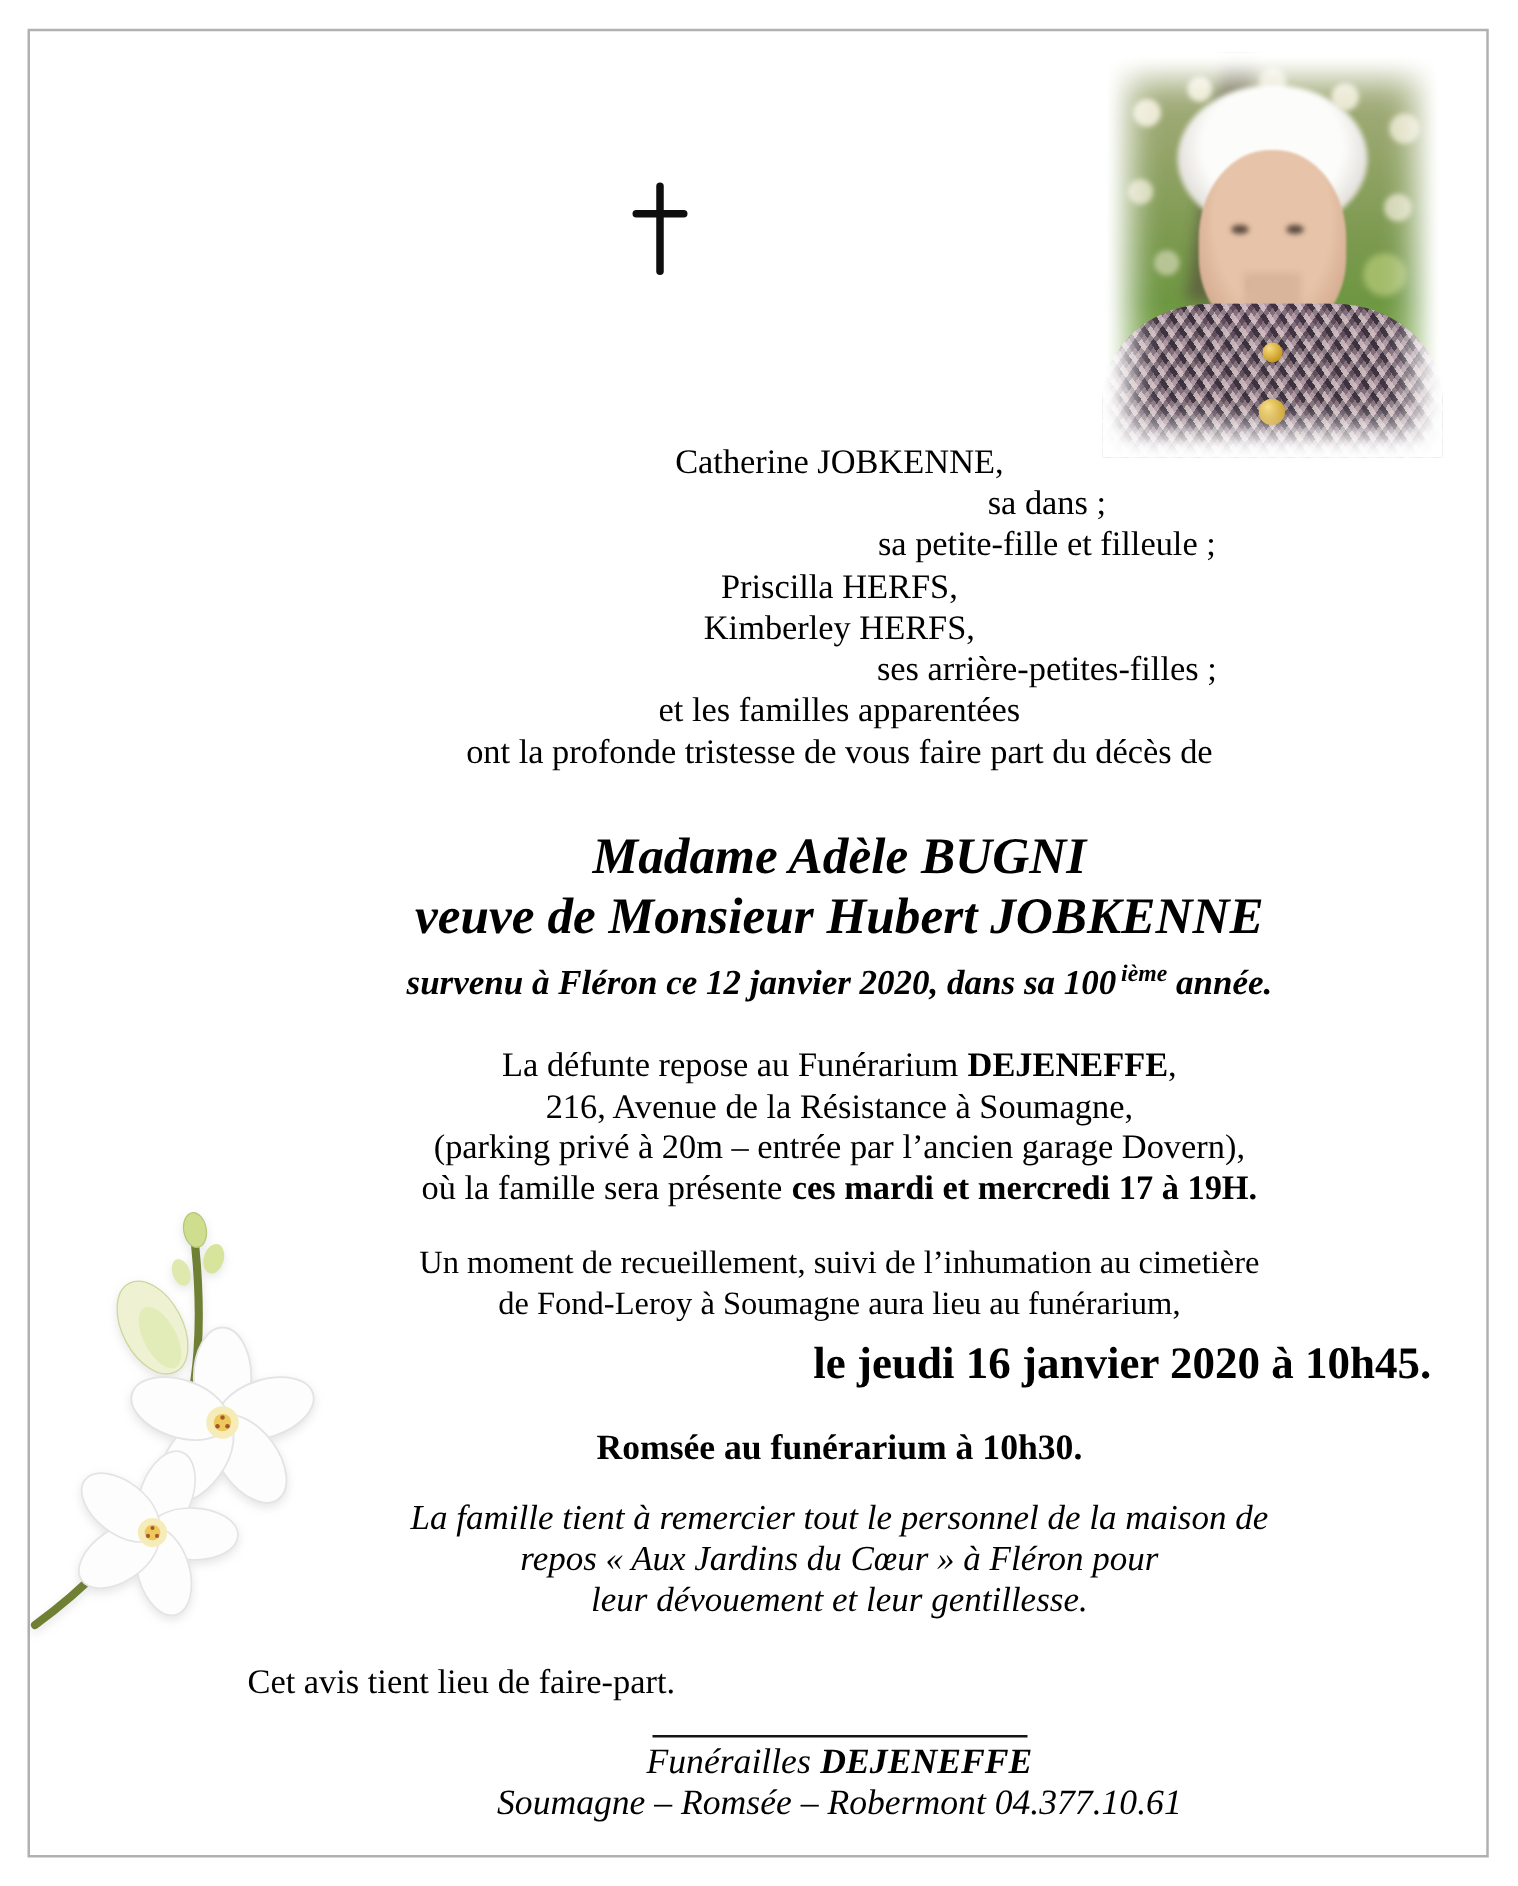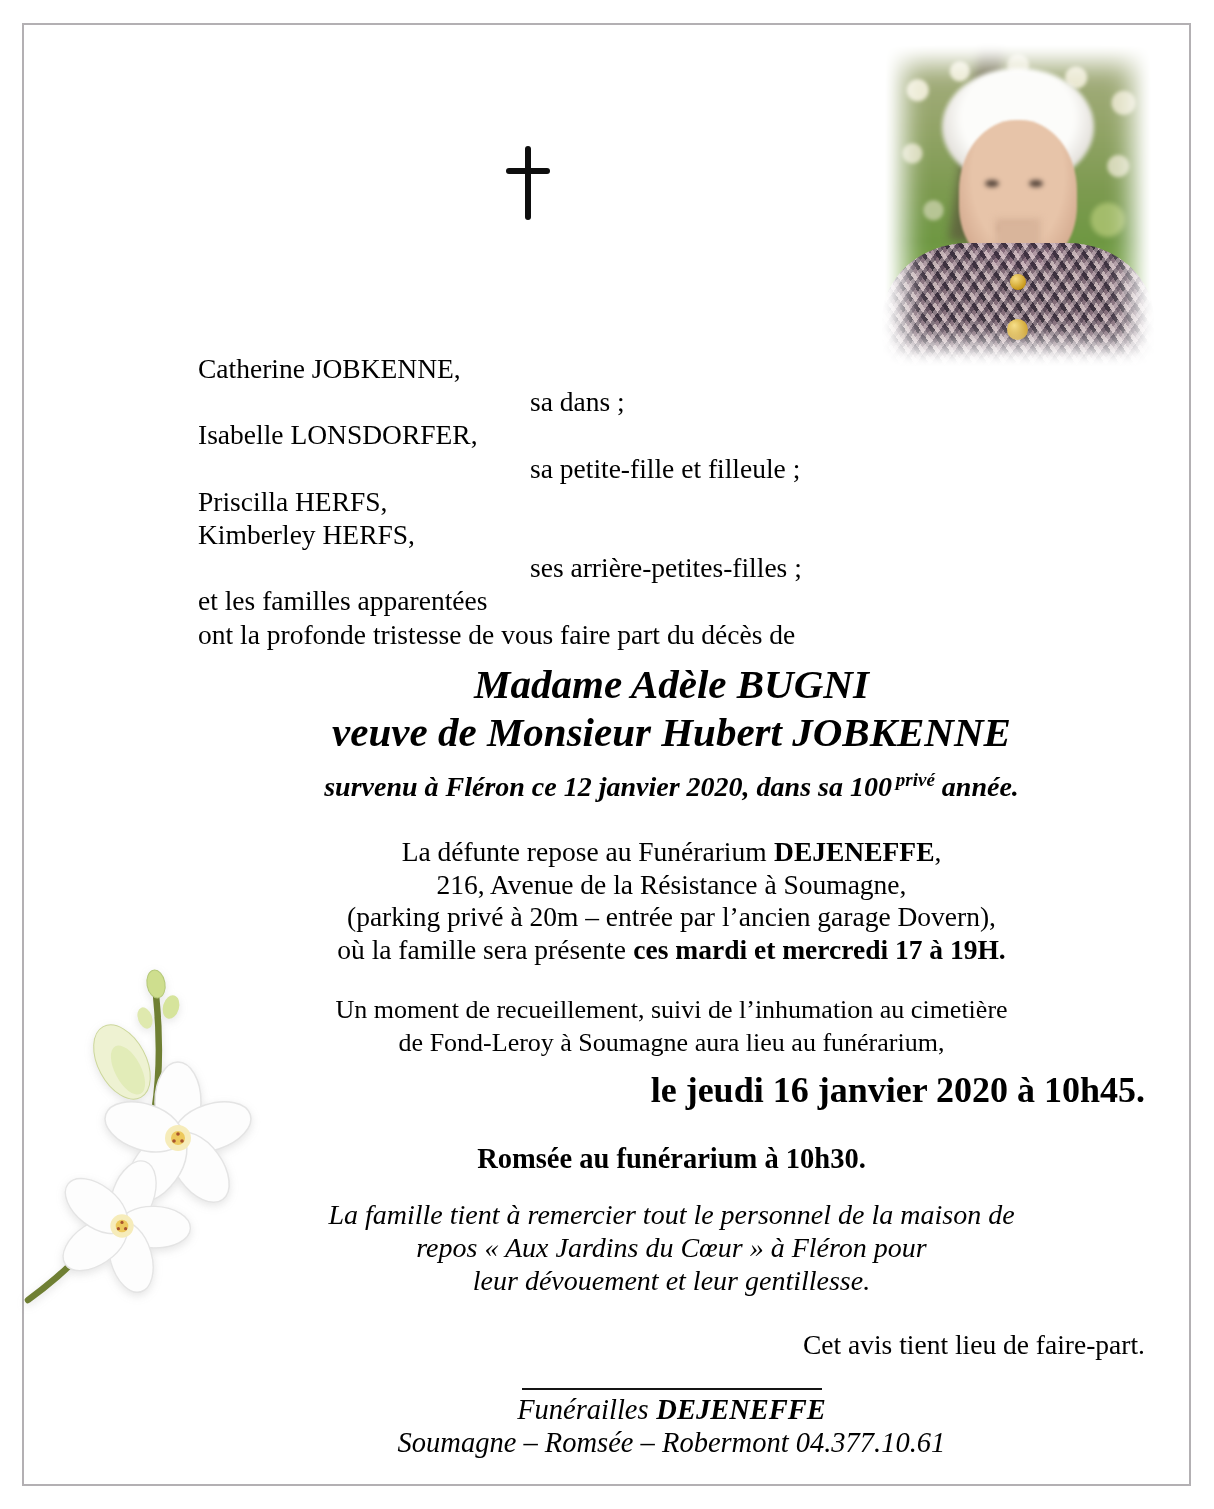--- a/index.html
+++ b/index.html
@@ -71,39 +71,39 @@
   .photo .btn.b2 { width:21px; height:21px; left:calc(50% - 11px); bottom:26px; }
   .photo .vignette { position:absolute; inset:-2px; z-index:4;
     box-shadow: inset 0 0 26px 24px #ffffff, inset 0 0 12px 8px rgba(255,255,255,.85); }
 
   
   .flower { position:absolute; left:10px; top:960px;
     filter: drop-shadow(0 3px 4px rgba(110,110,110,.18)); }
 
   
   .col { position:absolute; left:198px; width:947px; }
-  .names { top:352px; font-size:27.5px; line-height:33.2px; text-align:left; }
+  .names { top:352px; font-size:27.5px; line-height:33.2px; text-align:center; }
   .names .indent { padding-left:332px; }
 
   .title-block { top:660px; text-align:center; font-weight:bold; font-style:italic; }
   .title-line { font-size:41px; line-height:48px; }
   .death-line { font-size:28px; line-height:33px; margin-top:7px; }
   .death-line sup { font-size:19px; margin-left:0.2em; }
   .death-line .suffix { margin-left:0.25em; }
 
   .repose { top:836px; text-align:center; font-size:27.5px; line-height:32.6px; }
   .seg-gap { margin-left:0.27em; }
   .b { font-weight:bold; }
 
   .ceremony { top:994px; text-align:center; font-size:26px; line-height:32.6px; }
   .date-line { top:1068px; text-align:right; font-size:36px; font-weight:bold; line-height:44px; }
   .meeting-line { top:1142px; text-align:center; font-size:28.5px; font-weight:bold; line-height:34px; }
 
   .thanks { top:1199px; text-align:center; font-style:italic; font-size:28px; line-height:32.8px; }
-  .notice { top:1328px; text-align:right; font-size:27.5px; line-height:33px; }
+  .notice { top:1328px; text-align:left; font-size:27.5px; line-height:33px; }
 
   .footer { top:1388px; text-align:center; font-style:italic; font-size:28.5px; line-height:33px; }
   .footer .rule { width:300px; margin:0 auto 3px auto; border-top:2px solid #151515; height:0; }
 </style>
 </head>
 <body>
 
 <div class="frame"></div>
 
 <div class="cross">
@@ -163,34 +163,33 @@
       <circle cx="-4" cy="3" r="1.8" fill="#a8542c"></circle>
       <circle cx="4" cy="3" r="1.8" fill="#a8542c"></circle>
       <circle cx="0" cy="-4" r="1.8" fill="#a8542c"></circle>
     </g>
   </svg>
 </div>
 
 <div class="col names">
   <div>Catherine JOBKENNE,</div>
   <div class="indent">sa dans ;</div>
-  <div>Isabelle LONSDORFER,</div>
   <div class="indent">sa petite-fille et filleule ;</div>
   <div>Priscilla HERFS,</div>
   <div>Kimberley HERFS,</div>
   <div class="indent">ses arrière-petites-filles ;</div>
   <div>et les familles apparentées</div>
   <div>ont la profonde tristesse de vous faire part du décès de</div>
 </div>
 
 <div class="col title-block">
   <div class="title-line">Madame Adèle BUGNI</div>
   <div class="title-line">veuve de Monsieur Hubert JOBKENNE</div>
   <div class="death-line">
-    <span>survenu à Fléron ce 12 janvier 2020, dans sa 100</span><sup>privé</sup><span class="suffix">année.</span>
+    <span>survenu à Fléron ce 12 janvier 2020, dans sa 100</span><sup>ième</sup><span class="suffix">année.</span>
   </div>
 </div>
 
 <div class="col repose">
   <div>
     <span>La défunte repose au Funérarium</span><span class="b seg-gap">DEJENEFFE</span><span>,</span>
   </div>
   <div>216, Avenue de la Résistance à Soumagne,</div>
   <div>(parking privé à 20m – entrée par l’ancien garage Dovern),</div>
   <div>

